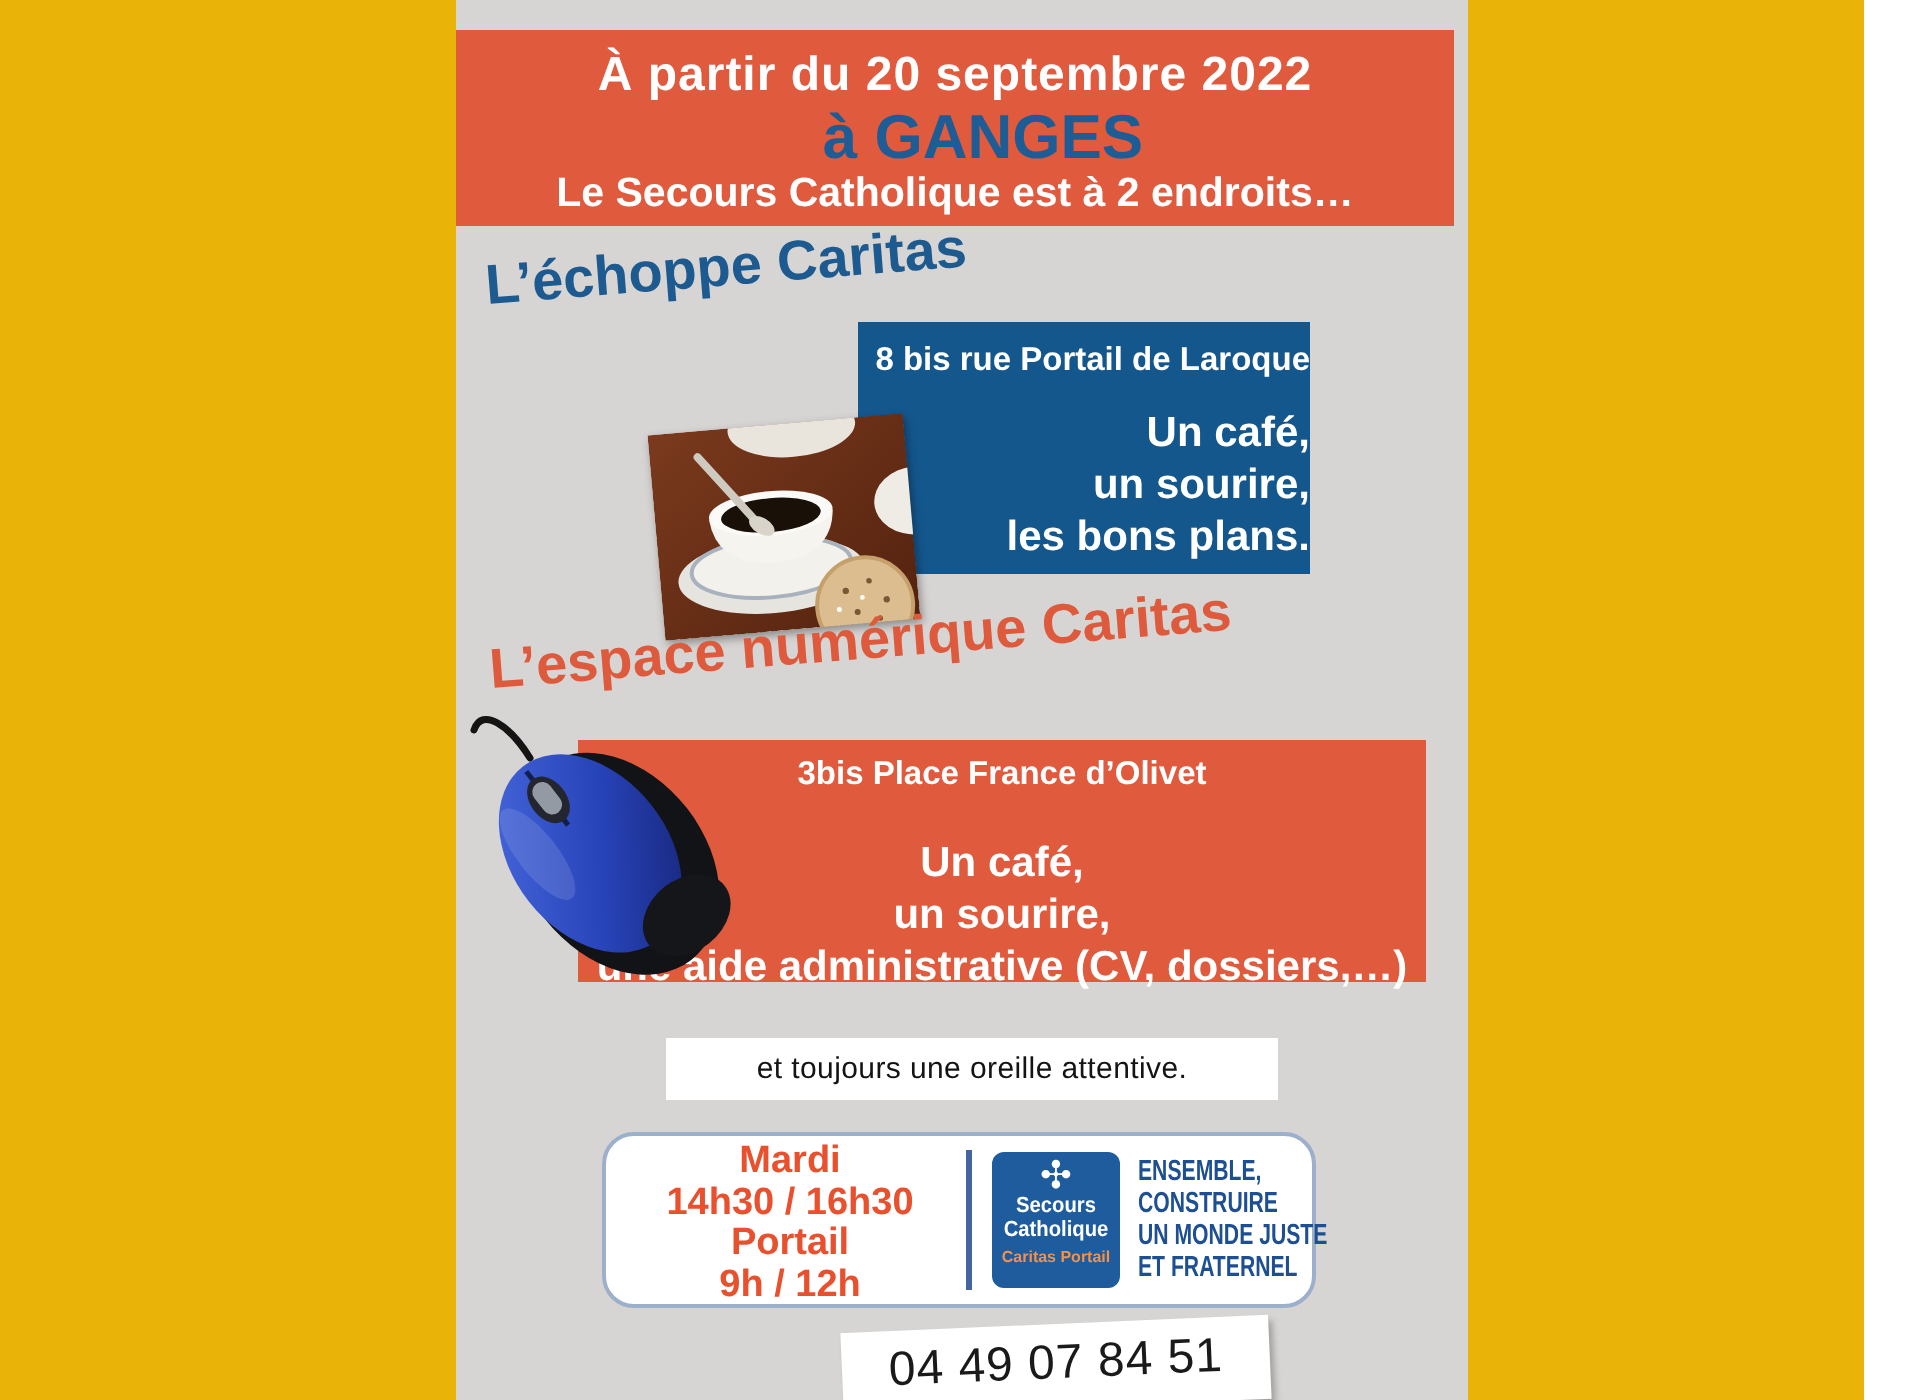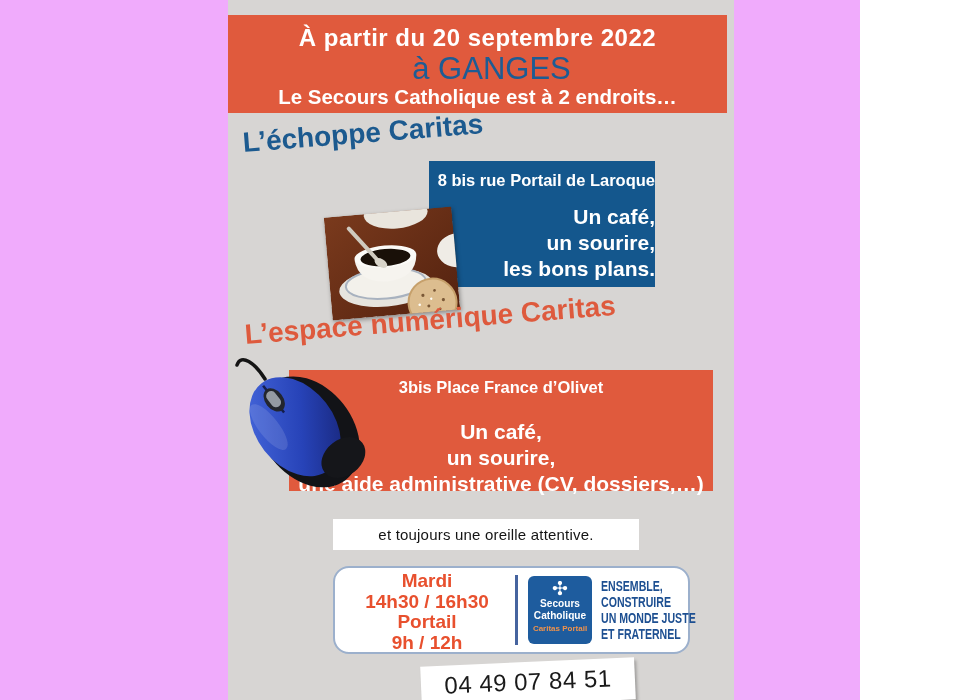--- a/index.html
+++ b/index.html
@@ -1,23 +1,23 @@
 <!DOCTYPE html>
 <html><head>
 <meta charset="utf-8">
 <style>
   html,body{margin:0;padding:0;background:#ffffff;}
-  .canvas{position:relative;width:860px;height:700px;background:#f0abfc;overflow:hidden;
+  .canvas{position:relative;width:932px;height:700px;background:#eab308;overflow:hidden;
           font-family:"Liberation Sans",sans-serif;}
   .page{position:absolute;left:228px;top:0;width:506px;height:700px;background:#d7d5d3;overflow:hidden;}
 
   
   .banner{position:absolute;left:0;right:7px;top:15px;height:98px;background:#e05a3d;text-align:center;}
   .banner .b1{margin-top:9px;font-size:24px;font-weight:bold;color:#ffffff;letter-spacing:.5px;}
-  .banner .b2{font-size:31px;font-weight:normal;color:#1d5c94;line-height:33px;padding-left:28px;}
+  .banner .b2{font-size:31px;font-weight:bold;color:#1d5c94;line-height:33px;padding-left:28px;}
   .banner .b3{font-size:20.5px;font-weight:bold;color:#ffffff;line-height:24px;}
 
   
   .h-echoppe{position:absolute;left:16px;top:127px;width:280px;font-size:28px;font-weight:bold;
              color:#1c5a8f;transform:rotate(-4.5deg);transform-origin:left bottom;}
   .h-espace{position:absolute;left:18px;top:319px;width:420px;font-size:28px;font-weight:bold;
             color:#de5a3d;transform:rotate(-4.5deg);transform-origin:left bottom;}
 
   
   .bluebox{position:absolute;left:201px;top:161px;width:226px;height:126px;background:#14578d;
@@ -35,21 +35,21 @@
   .coffee{position:absolute;left:100px;top:212px;width:128px;height:103px;transform:rotate(-5deg);
           box-shadow:1px 2px 4px rgba(0,0,0,.35);}
   .mouse{position:absolute;left:3px;top:351px;width:142px;height:148px;}
 
   
   .tagline{position:absolute;left:105px;top:519px;width:306px;height:31px;background:#ffffff;
            color:#141414;font-size:15px;text-align:center;line-height:31px;letter-spacing:.2px;}
 
   
   .sched{position:absolute;left:73px;top:566px;width:357px;height:88px;background:#ffffff;
-         border:2px solid #9cb0cc;border-radius:16px;box-sizing:border-box;margin-left:32px;}
+         border:2px solid #9cb0cc;border-radius:16px;box-sizing:border-box;}
   .sched .times{position:absolute;left:8px;top:3px;width:168px;text-align:center;color:#e8502e;
                 font-weight:bold;font-size:19px;line-height:20.5px;}
   .sched .divider{position:absolute;left:180px;top:7px;width:3px;height:70px;background:#46649f;}
   .logoblk{position:absolute;left:193px;top:8px;width:64px;height:68px;background:#1e5c9e;
            border-radius:6px;text-align:center;color:#fff;}
   .logoblk .cross{font-size:19px;line-height:19px;margin-top:3px;}
   .logoblk .ln{font-size:11px;font-weight:bold;line-height:11.5px;transform:scaleX(.92);}
   .logoblk .sub{font-size:8px;font-weight:bold;color:#f0924b;margin-top:3px;}
   .slogan{position:absolute;left:266px;top:10px;width:92px;color:#1d4f91;font-weight:bold;
           font-size:14.5px;line-height:16px;transform:scaleX(.73);transform-origin:left top;

